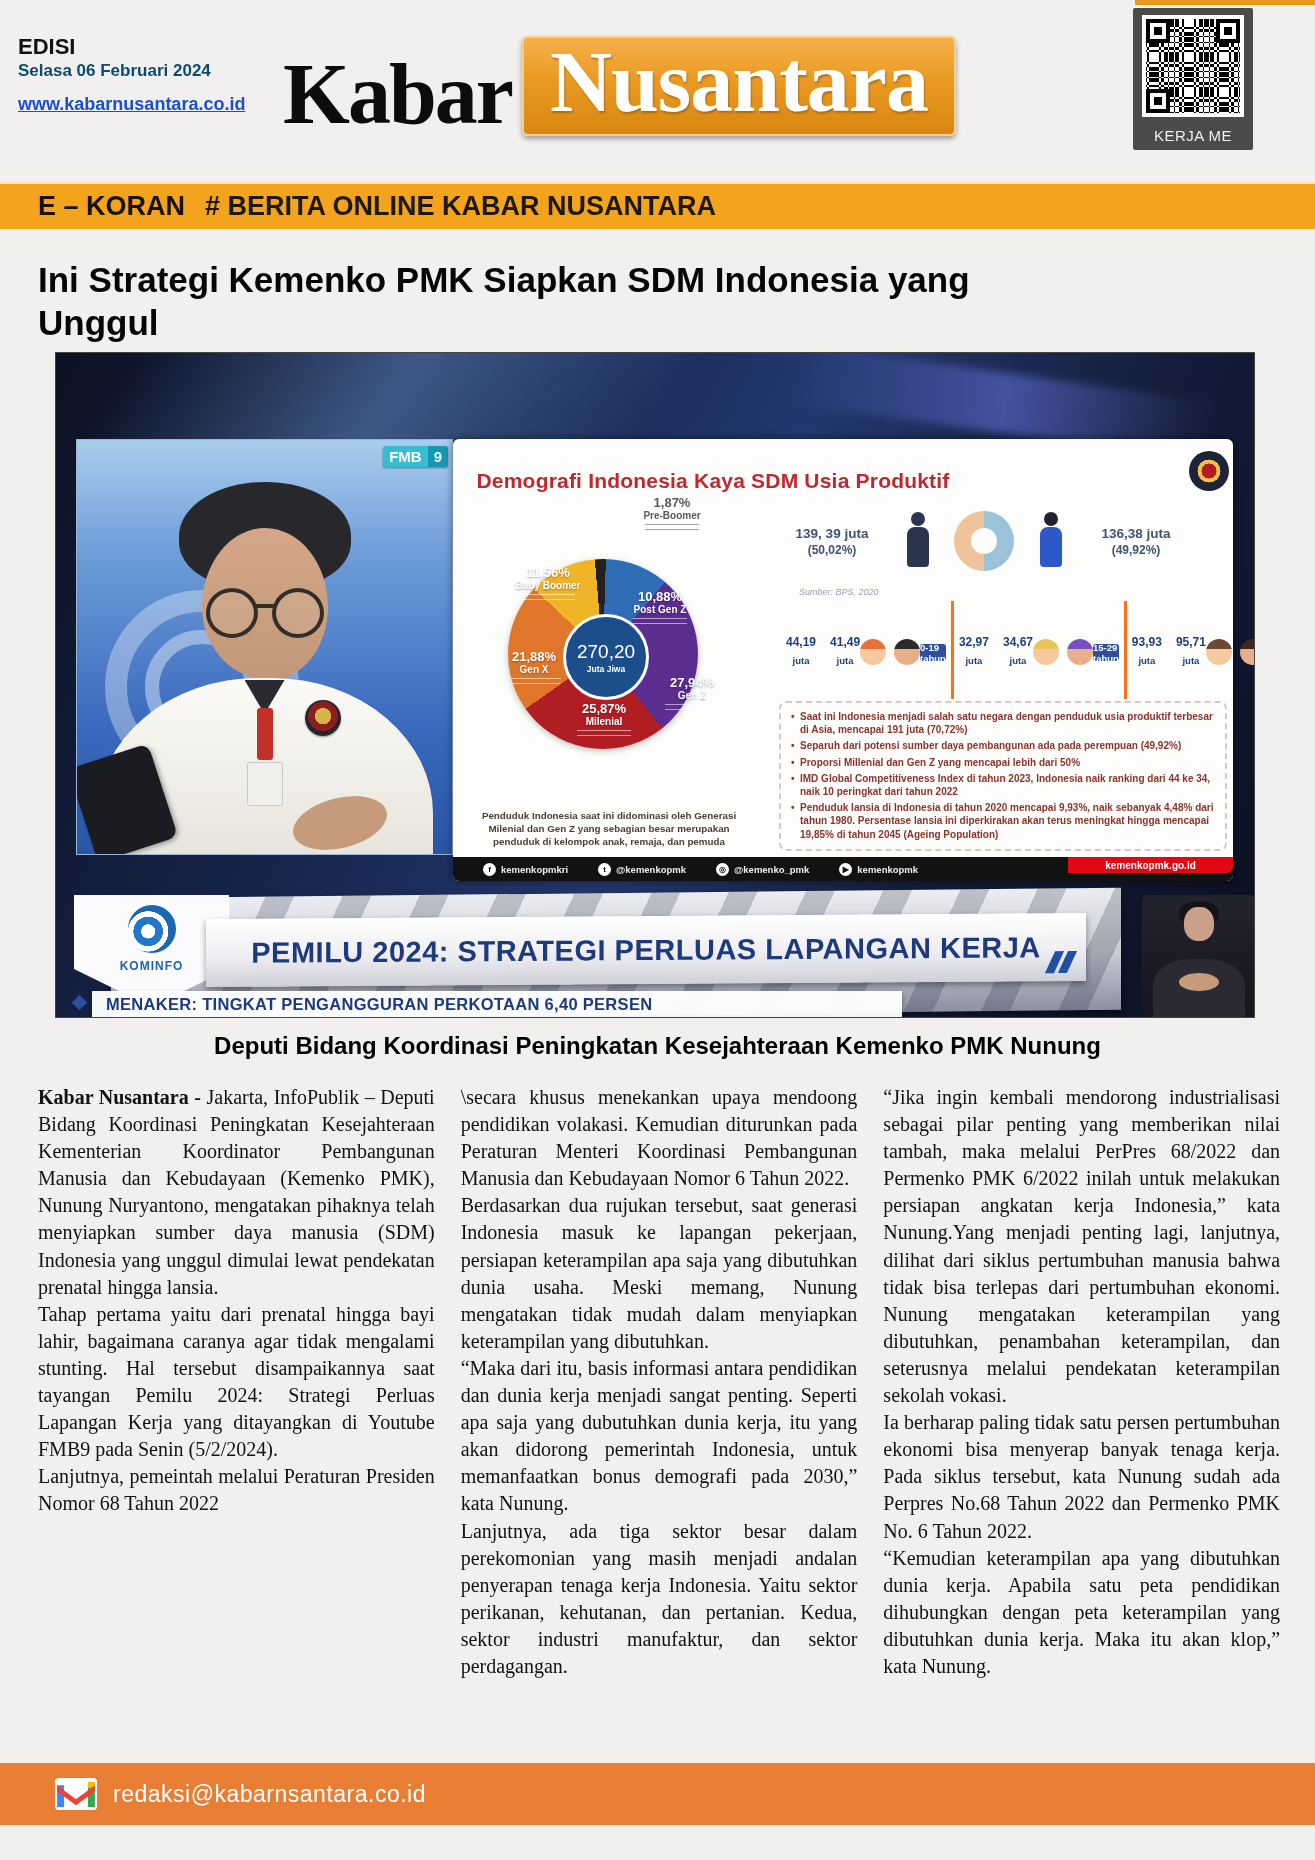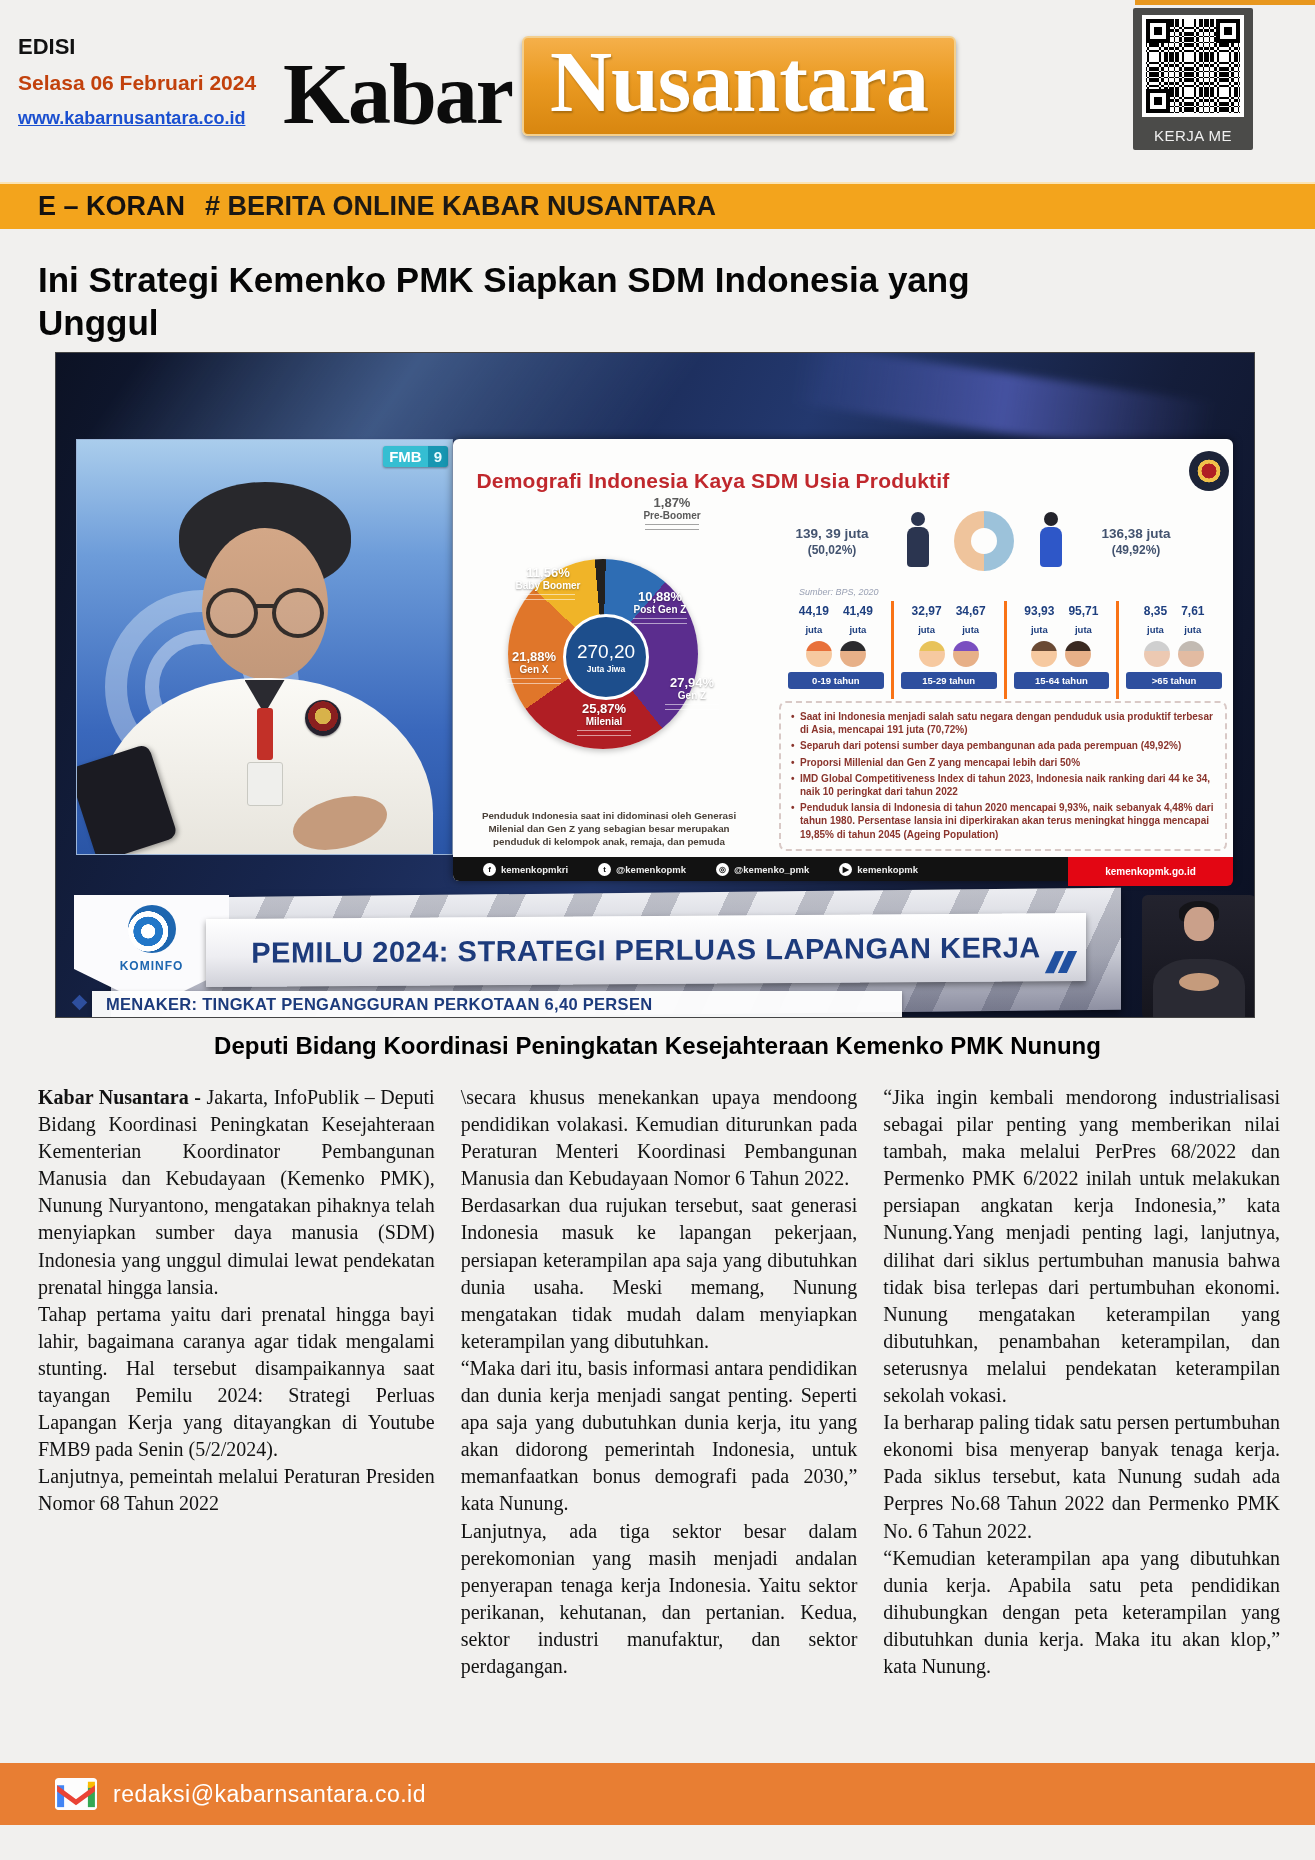--- a/index.html
+++ b/index.html
@@ -4,21 +4,21 @@
 <style>
   html,body{margin:0;padding:0;}
   body{background:#e4e3e1;font-family:"Liberation Sans",sans-serif;}
   .page{position:relative;width:1315px;height:1860px;background:#f1f0ee;overflow:hidden;margin:0 auto;}
 
   
   .hdr{position:absolute;left:0;top:0;width:1315px;height:180px;}
   .top-orange-strip{position:absolute;left:1135px;top:0;width:180px;height:5px;background:#e8971e;}
   .edisi{position:absolute;left:18px;top:34px;}
   .edisi .lbl{font-size:22px;font-weight:800;color:#111;}
-  .edisi .date{font-size:21px;font-weight:700;color:#c2410c;margin-top:11px;}
+  .edisi .date{font-size:17px;font-weight:700;color:#0c4a6e;margin-top:1px;}
   .edisi .site{display:inline-block;font-size:18px;font-weight:700;color:#1a4fd0;text-decoration:underline;margin-top:13px;cursor:pointer;}
   .masthead{position:absolute;left:283px;top:36px;display:flex;align-items:flex-end;font-family:"Liberation Serif",serif;}
   .kabar{font-size:86px;font-weight:700;color:#0c0c0c;line-height:.95;letter-spacing:-2px;}
   .nusantara{font-size:86px;font-weight:700;color:#fff;line-height:.95;letter-spacing:-1px;
      background:linear-gradient(180deg,#f5b04a 0%,#ea9a22 45%,#d8860f 100%);
      border:2px solid #f3cf8e;border-radius:6px;padding:4px 26px 10px;margin-left:10px;
      box-shadow:0 3px 5px rgba(0,0,0,.35);text-shadow:1px 2px 2px rgba(90,60,0,.4);}
   .qrbox{position:absolute;left:1133px;top:8px;width:120px;height:142px;background:#4b4b49;border-radius:2px;}
   .qr{position:absolute;left:11px;top:9px;width:98px;height:98px;background:
       repeating-conic-gradient(#000 0 25%,#fff 0 50%) 0 0/10px 10px,
@@ -94,21 +94,21 @@
   .gfig{position:relative;width:26px;height:58px;}
   .gfig i{position:absolute;left:50%;top:0;transform:translateX(-50%);width:14px;height:14px;border-radius:50%;background:#2b3550;}
   .gfig b{position:absolute;left:50%;top:15px;transform:translateX(-50%);width:22px;height:40px;border-radius:8px 8px 4px 4px;background:#2b3550;}
   .gfig.w i{background:#23232b;}
   .gfig.w b{background:#2e57c8;}
   .donut{position:relative;width:60px;height:60px;border-radius:50%;background:conic-gradient(#9cc2da 0 50%,#efc49c 0);}
   .donut::after{content:"";position:absolute;inset:17px;background:#fdfdfc;border-radius:50%;}
   .src{position:absolute;left:346px;top:148px;font-size:9px;font-style:italic;color:#9aa1b4;}
 
   .ages{position:absolute;left:328px;top:162px;width:448px;height:98px;display:flex;}
-  .age{flex:1;padding:0 5px;box-sizing:border-box;display:flex;flex-direction:column;align-items:center;}
+  .age{flex:1;padding:0 5px;box-sizing:border-box;display:flex;flex-direction:row;align-items:center;}
   .age + .age{border-left:3px solid #f97316;}
   .nums{display:flex;gap:14px;}
   .num{text-align:center;color:#1e3f7f;}
   .num .n{font-size:12px;font-weight:800;}
   .num .u{font-size:9.5px;font-weight:600;}
   .avs{display:flex;gap:8px;margin-top:4px;}
   .av{width:26px;height:26px;border-radius:50%;}
   .abar{margin-top:5px;width:96%;height:17px;background:#2e4f9e;border-radius:3px;color:#fff;font-size:9.5px;font-weight:700;display:flex;align-items:center;justify-content:center;}
   .a1a{background:linear-gradient(180deg,#e8703a 0 40%,#f6c9a0 40%);} .a1b{background:linear-gradient(180deg,#2b2b2e 0 40%,#e7b088 40%);}
   .a2a{background:linear-gradient(180deg,#e8c35a 0 40%,#f6c9a0 40%);} .a2b{background:linear-gradient(180deg,#7a4fc0 0 40%,#e7b088 40%);}
@@ -116,21 +116,21 @@
   .a4a{background:linear-gradient(180deg,#cfcfcf 0 40%,#ecc9b2 40%);} .a4b{background:linear-gradient(180deg,#c2bab2 0 40%,#e2bba2 40%);}
 
   .bullets{position:absolute;left:326px;top:262px;width:448px;height:150px;border:2px dashed #d9c9c6;border-radius:7px;box-sizing:border-box;padding:7px 10px;}
   .bullets ul{margin:0;padding:0;list-style:none;}
   .bullets li{font-size:10px;line-height:1.32;color:#8a342c;font-weight:700;margin-bottom:3px;padding-left:9px;position:relative;}
   .bullets li::before{content:"•";position:absolute;left:0;top:0;}
 
   .social{position:absolute;left:0;bottom:0;width:780px;height:24px;background:#121212;border-radius:0 0 6px 6px;display:flex;align-items:center;}
   .sitem{display:flex;align-items:center;gap:5px;color:#efefef;font-size:9.5px;font-weight:600;margin-left:30px;}
   .sico{width:13px;height:13px;border-radius:50%;background:#fff;color:#111;font-size:8px;font-weight:800;display:flex;align-items:center;justify-content:center;}
-  .sred{position:absolute;right:0;top:0;height:29px;width:165px;background:#e30613;border-radius:0 0 6px 0;display:flex;align-items:center;justify-content:center;color:#fff;font-size:10px;font-weight:800;}
+  .sred{position:absolute;right:0;top:0;height:16px;width:165px;background:#e30613;border-radius:0 0 6px 0;display:flex;align-items:center;justify-content:center;color:#fff;font-size:10px;font-weight:800;}
 
   
   .band{position:absolute;left:150px;top:563px;width:880px;height:68px;background:linear-gradient(180deg,#ffffff 0%,#eeeef2 55%,#cfd0d8 100%);box-shadow:0 3px 6px rgba(0,0,0,.4);display:flex;align-items:center;justify-content:center;transform:skewY(-.4deg);}
   .band .t{font-size:29px;font-weight:800;color:#1d3b7c;letter-spacing:.5px;}
   .band .q{position:absolute;right:14px;bottom:8px;display:flex;gap:4px;}
   .band .q i{display:block;width:9px;height:22px;background:#2050a0;transform:skewX(-25deg);}
   .kominfo{position:absolute;left:18px;top:542px;width:155px;height:112px;background:#fbfbfd;clip-path:polygon(0 0,100% 0,100% 66%,50% 100%,0 66%);box-shadow:0 2px 6px rgba(0,0,0,.4);display:flex;flex-direction:column;align-items:center;}
   .swirl{margin-top:10px;width:48px;height:48px;border-radius:50%;background:radial-gradient(circle at 42% 55%,#fff 0 18%,#2277c8 19% 38%,#fff 39% 52%,#1d66b0 53% 100%);}
   .kominfo .kt{margin-top:6px;font-size:12px;font-weight:800;color:#1d66b0;letter-spacing:1px;}
   .tickersq{position:absolute;left:18px;top:644px;width:11px;height:11px;background:#2e4f9e;transform:rotate(45deg);}

